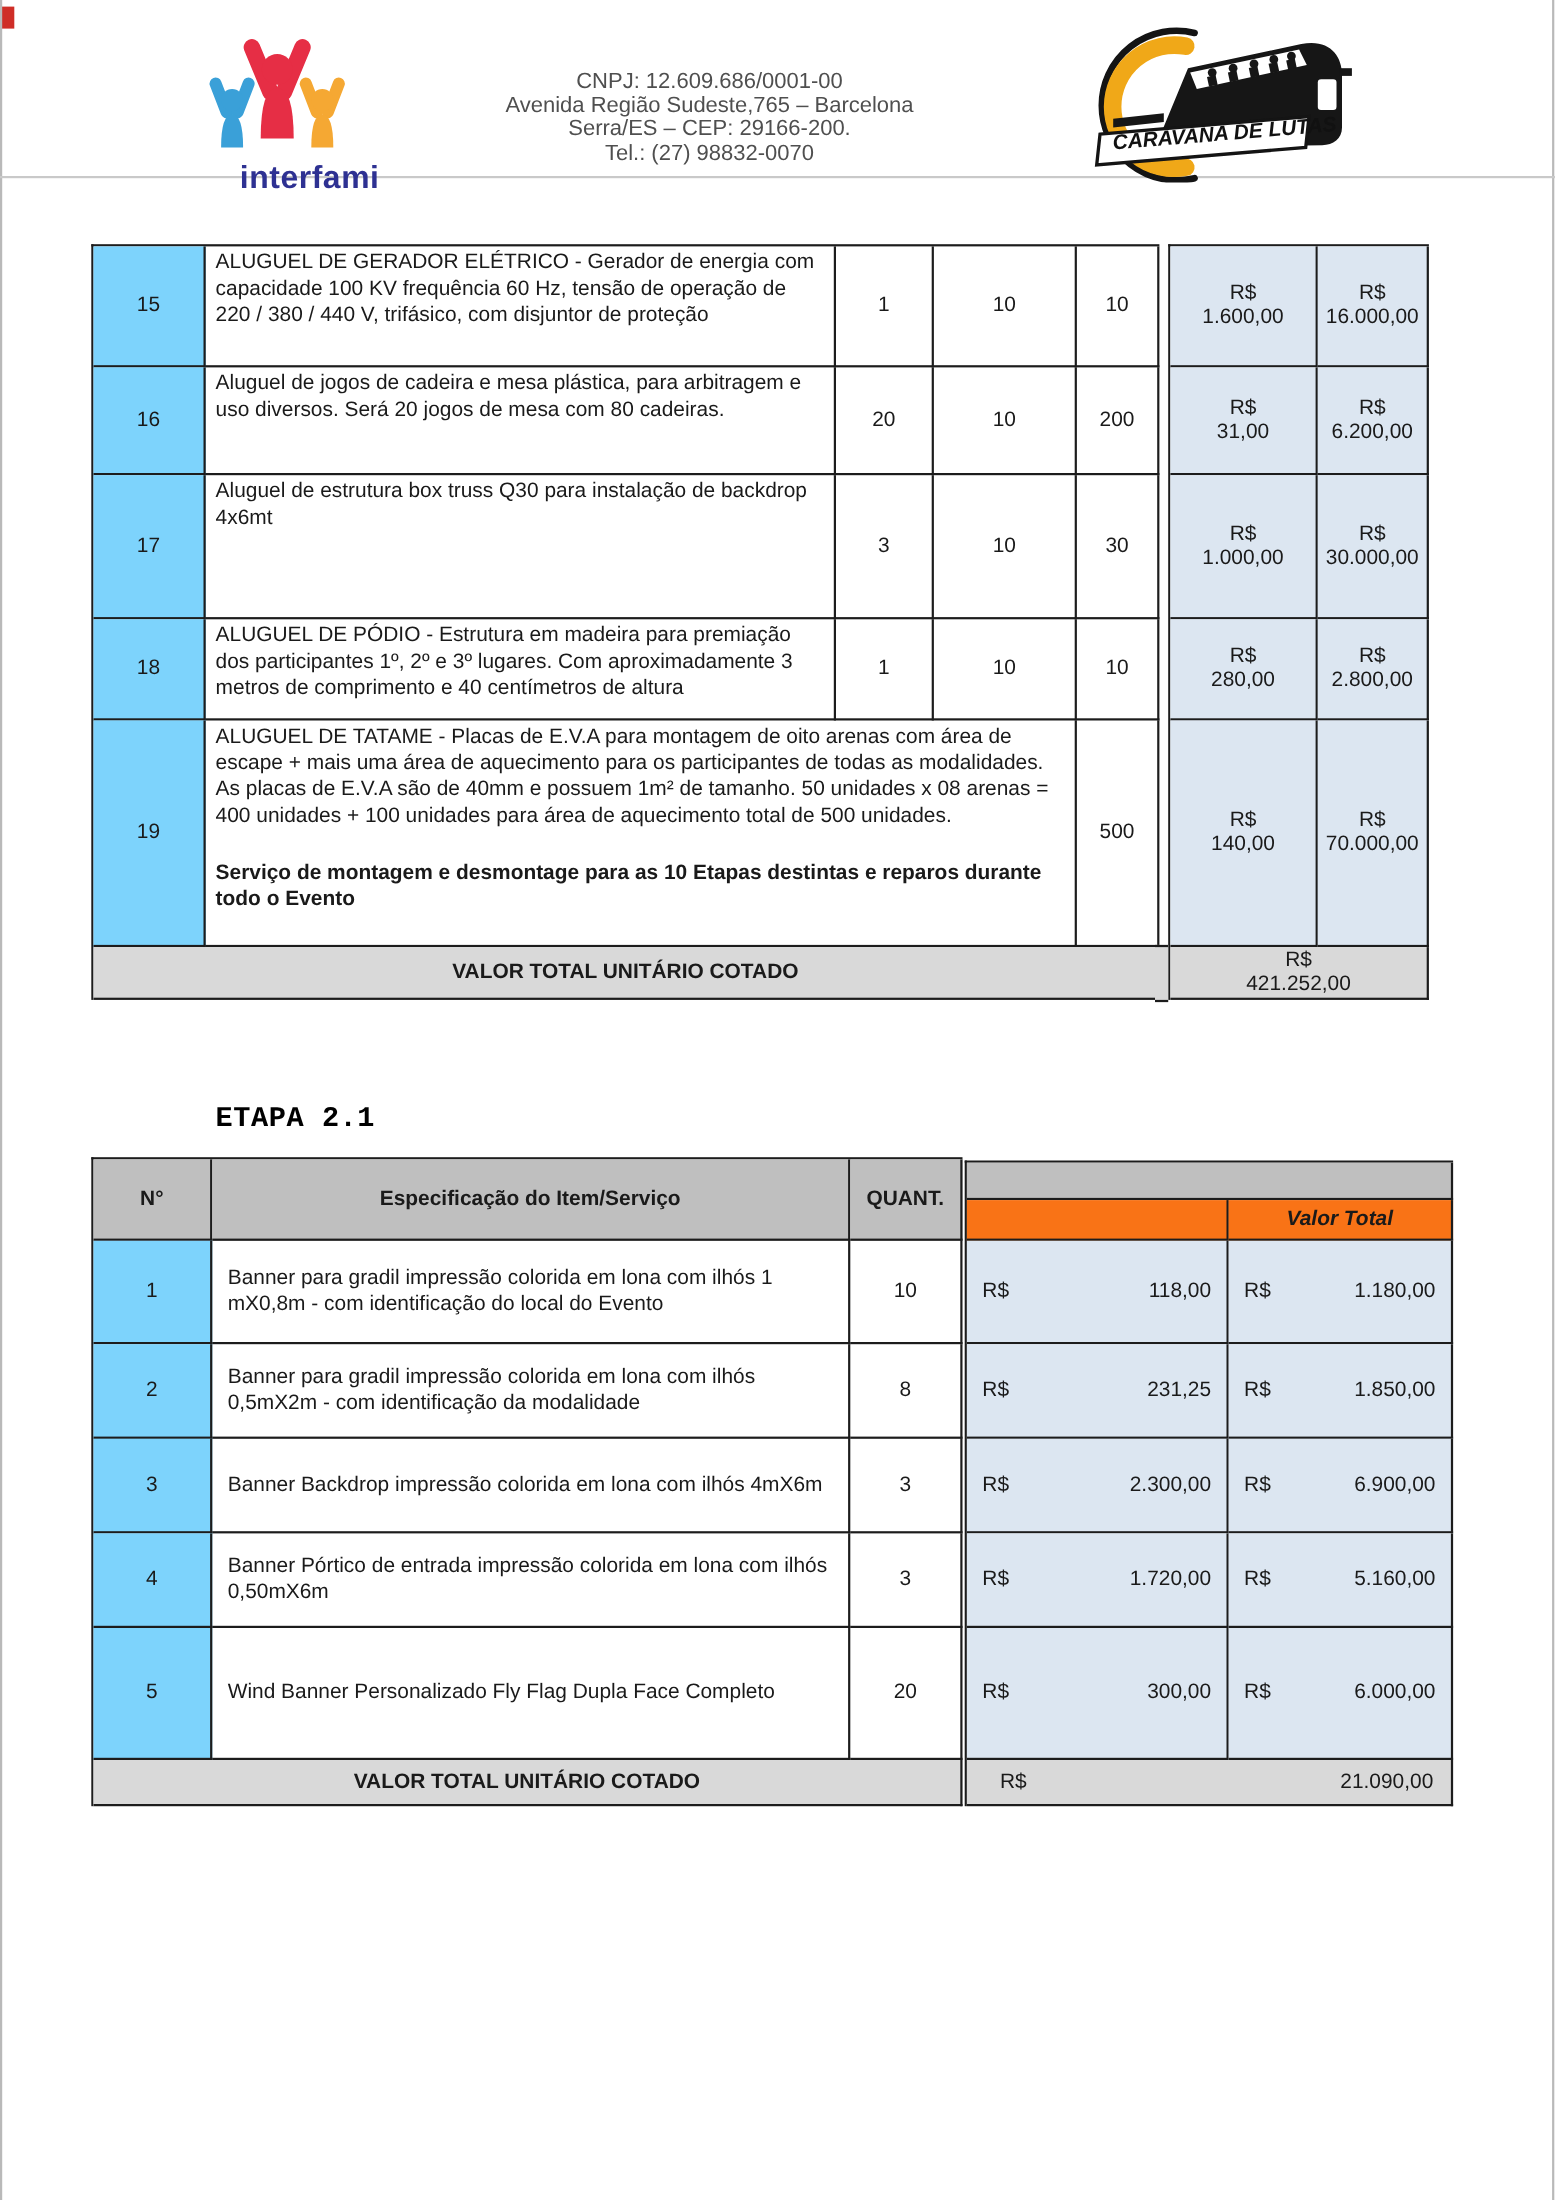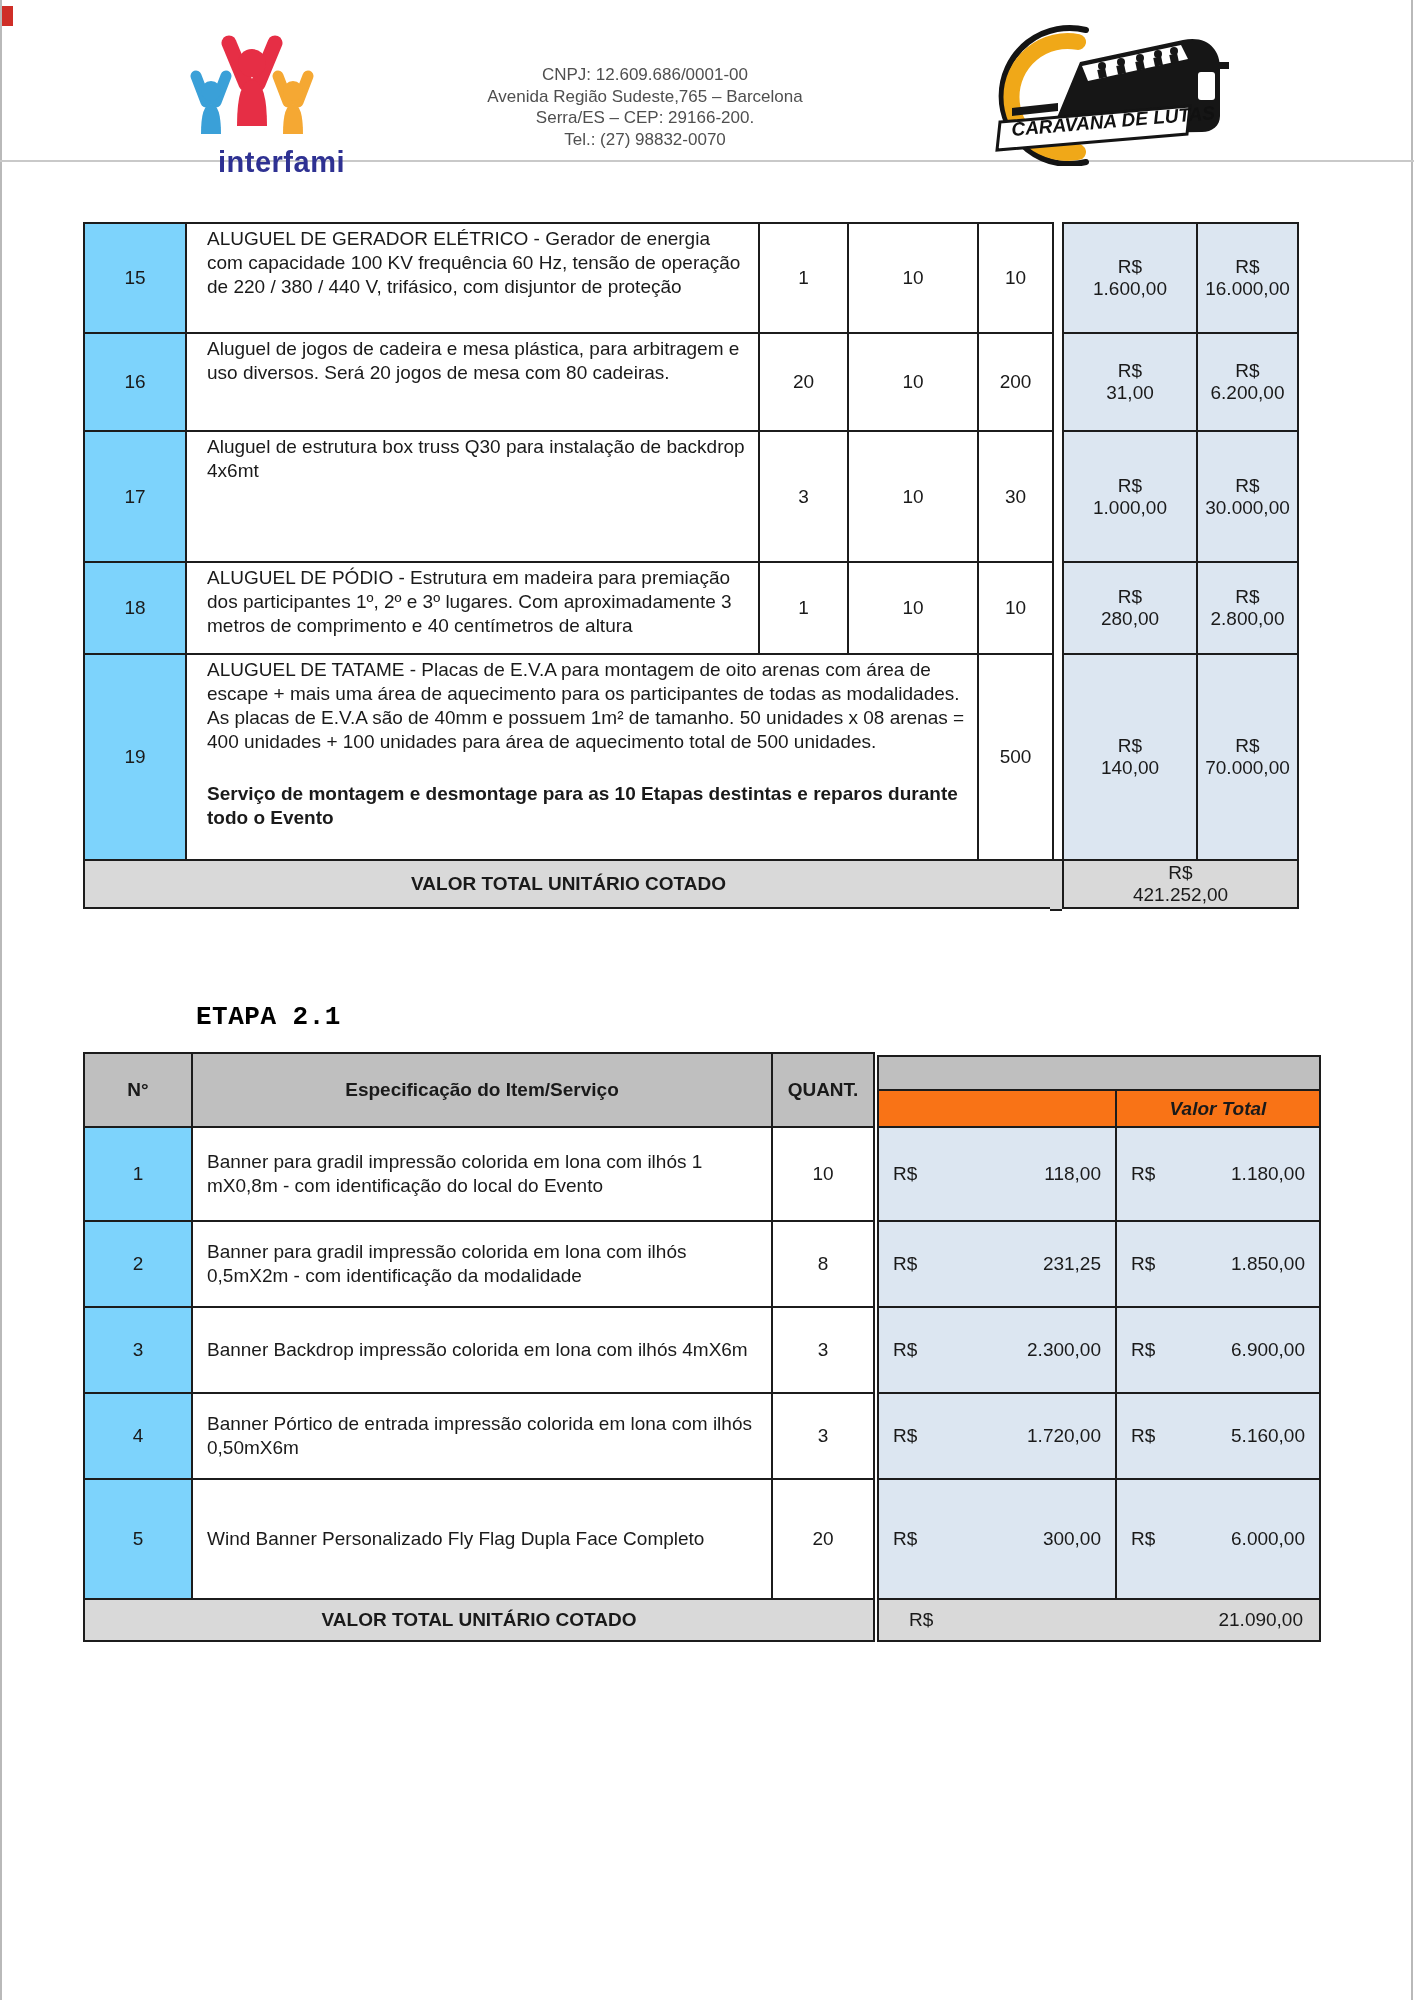--- a/index.html
+++ b/index.html
@@ -10,28 +10,28 @@
   .abs{position:absolute;}
   
   .edge-left{left:0;top:0;width:2px;height:2000px;background:#b9b9b9;}
   .edge-right{left:1411px;top:0;width:2px;height:2000px;background:#b9b9b9;}
   .rule-top{left:0;top:160px;width:1414px;height:2px;background:#c9c9c9;}
   .red-mark{left:0;top:6px;width:13px;height:20px;background:#cf2e27;}
 
   
   .brand-left{left:172px;top:34px;width:160px;text-align:center;}
   .brand-word{left:160px;top:146px;width:185px;text-align:right;font-size:29px;font-weight:bold;color:#2e3192;letter-spacing:.5px;}
-  .contact{left:420px;top:64px;width:450px;text-align:center;font-size:17px;line-height:21.5px;color:#4f4f4f;}
+  .contact{left:420px;top:64px;width:450px;text-align:center;font-size:20px;line-height:21.5px;color:#4f4f4f;}
   .brand-right{left:978px;top:24px;width:254px;height:142px;}
 
   
   .grid{display:grid;border-top:2px solid #1c1c1c;border-left:2px solid #1c1c1c;background:#fff;}
   .c{border-right:2px solid #1c1c1c;border-bottom:2px solid #1c1c1c;box-sizing:border-box;
      font-size:19px;line-height:24px;display:flex;align-items:center;justify-content:center;text-align:center;}
-  .desc{justify-content:flex-start;align-items:flex-start;text-align:left;padding:3px 10px 3px 20px;display:block;}
+  .desc{justify-content:flex-start;align-items:flex-start;text-align:left;padding:3px 10px 3px 9px;display:block;}
   .vdesc{display:flex;align-items:center;justify-content:flex-start;text-align:left;padding:2px 10px 2px 14px;}
   .green{background:#7dd3fc;font-weight:normal;}
   .blue{background:#dce6f1;}
   .grayc{background:#d9d9d9;}
   .hgray{background:#bfbfbf;font-weight:bold;}
   .subgray{background:#f97316;font-style:italic;}
   .bold{font-weight:bold;}
   .money{flex-direction:column;line-height:22px;}
   .money2{justify-content:space-between;padding:0 14px;text-align:left;}
   .boldline{display:block;font-weight:bold;margin-top:28px;}

